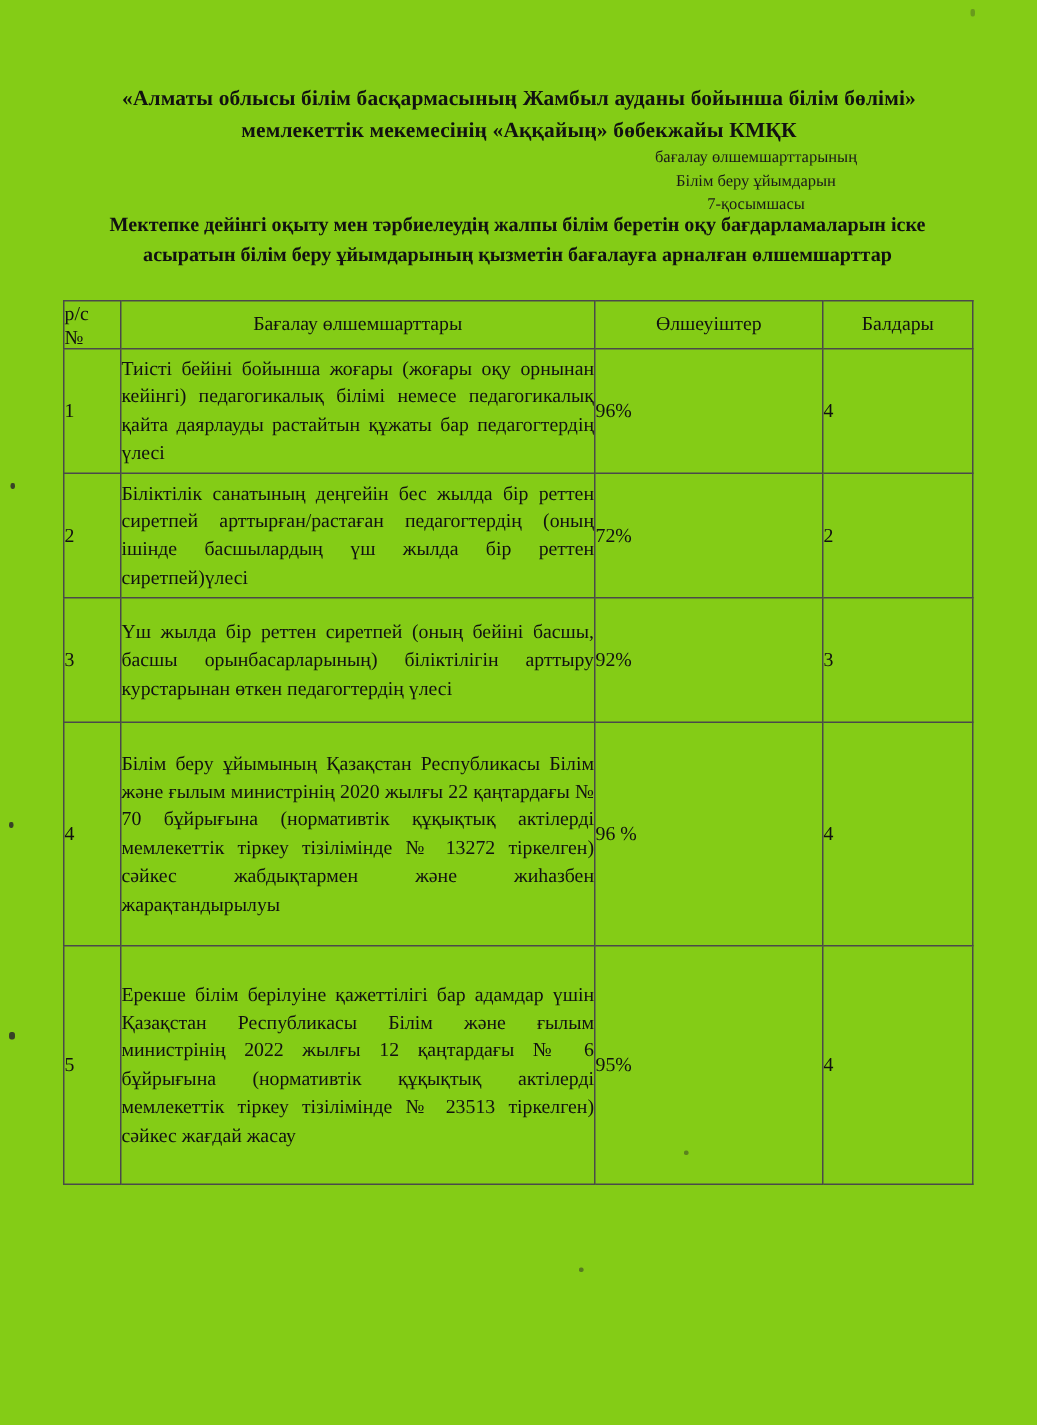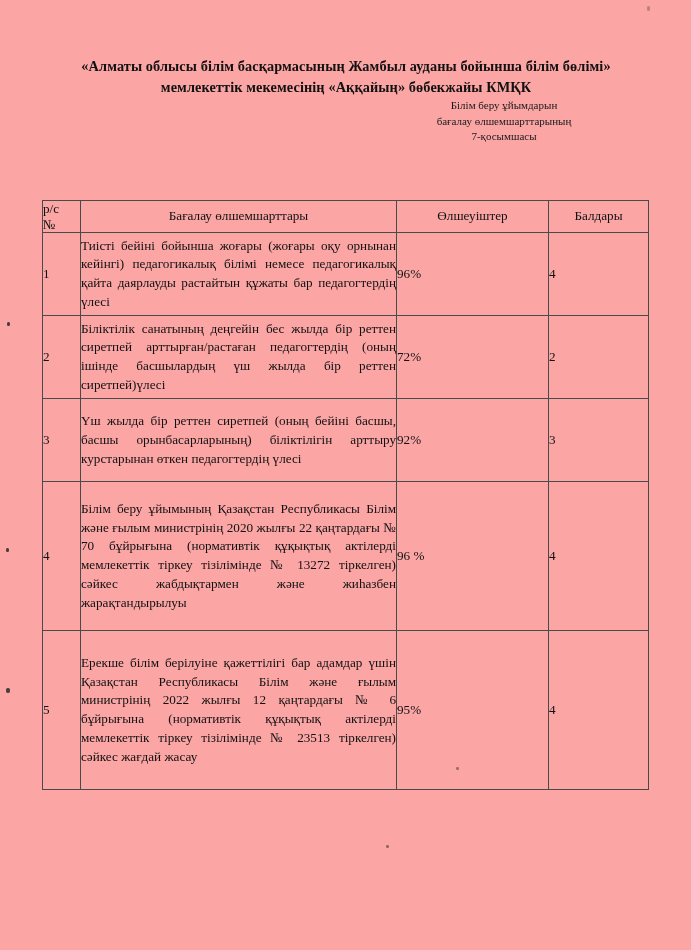--- a/index.html
+++ b/index.html
@@ -13,21 +13,21 @@
     height: 950px;
     position: relative;
     font-family: "Liberation Serif", "DejaVu Serif", serif;
     color: #111111;
     overflow: hidden;
   }
 
   .page {
     position: absolute;
     inset: 0;
-    background: #fca5a5;
+    background: #84cc16;
     padding: 4px;
   }
 
   
   .speck {
     position: absolute;
     background: #2a2a2a;
     border-radius: 40%;
     opacity: .85;
   }
@@ -135,25 +135,26 @@
   <span class="speck sp1"></span>
   <span class="speck sp2"></span>
   <span class="speck sp3"></span>
   <span class="speck sp4"></span>
   <span class="speck sp5"></span>
   <span class="speck sp6"></span>
 
   <div class="doc-title">«Алматы облысы білім басқармасының Жамбыл ауданы  бойынша білім бөлімі»  мемлекеттік мекемесінің  «Аққайың» бөбекжайы КМҚК</div>
 
   <div class="appendix-block">
+    <div>бағалау өлшемшарттарының</div>
     <div>Білім беру ұйымдарын</div>
-    <div>бағалау өлшемшарттарының</div>
     <div>7-қосымшасы</div>
   </div>
 
+  <div class="doc-subtitle">Мектепке дейінгі оқыту мен тәрбиелеудің жалпы білім беретін оқу бағдарламаларын іске асыратын білім беру ұйымдарының қызметін бағалауға арналған өлшемшарттар</div>
 
   <table class="criteria">
     <colgroup>
       <col class="c-num">
         <col class="c-crit">
         <col class="c-meas">
         <col class="c-score">
     </colgroup>
     <thead>
       <tr>

